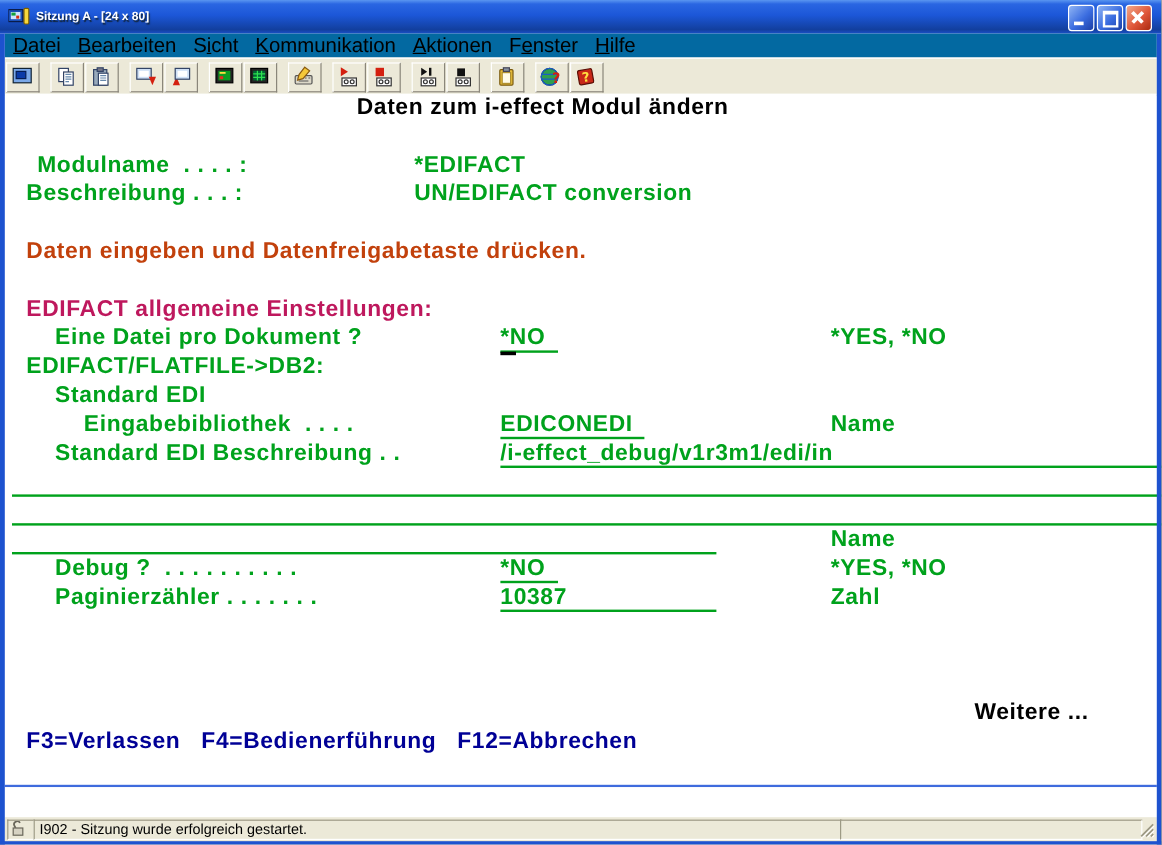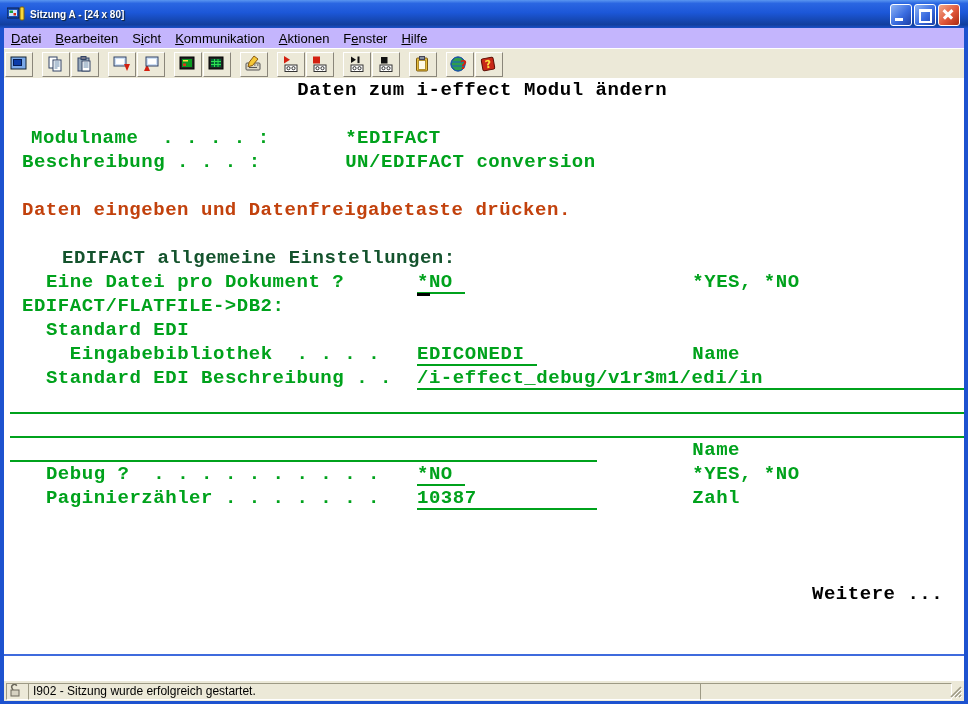--- a/index.html
+++ b/index.html
@@ -17,33 +17,33 @@
   .winbtn.close{background:linear-gradient(135deg,#f2a98a 0%,#e0573a 55%,#aa2a10 100%);}
   .glyph-min{position:absolute;left:4px;bottom:4px;width:8px;height:3px;background:#fff;}
   .glyph-max{position:absolute;left:4px;top:4px;width:9px;height:9px;border:2px solid #fff;border-top-width:3px;}
   .glyph-x1,.glyph-x2{position:absolute;left:3px;top:8px;width:12px;height:2.5px;background:#fff;}
   .glyph-x1{transform:rotate(45deg);} .glyph-x2{transform:rotate(-45deg);}
   .side-l,.side-r,.bottom-b{position:absolute;background:#1d52cf;}
   .side-l{left:0;top:28px;width:4px;height:676px;}
   .side-r{right:0;top:28px;width:4px;height:676px;}
   .bottom-b{left:0;bottom:0;width:968px;height:3px;}
   
-  .menubar{position:absolute;left:4px;top:28px;width:960px;height:20px;background:#c4b5fd;
-    display:flex;align-items:center;font-size:13px;color:#000;}
+  .menubar{position:absolute;left:4px;top:28px;width:960px;height:20px;background:#0369a1;
+    display:flex;align-items:center;font-size:17px;color:#000;}
   .menu-item{padding:2px 7px;white-space:pre;cursor:default;}
   .menu-item .u{text-decoration:underline;}
   
   .toolbar{position:absolute;left:4px;top:48px;width:960px;height:30px;background:#ece9d8;
     border-top:1px solid #fff;border-bottom:1px solid #b8b4a2;display:flex;align-items:center;}
   .tbtn{width:28px;height:25px;margin-left:1px;background:#ece9d8;border:1px solid;
     border-color:#fff #8a867a #8a867a #fff;display:flex;align-items:center;justify-content:center;padding:0;}
   .tbtn.gap{margin-left:9px;}
   
   .terminal{position:absolute;left:4px;top:78px;width:960px;height:492px;background:#fff;
-    font-family:Liberation Mono, monospace;font-weight:700;font-size:19px;
+    font-family:Liberation Sans, sans-serif;font-weight:700;font-size:19px;
     letter-spacing:0.53px;line-height:24px;}
   .tcell{position:absolute;white-space:pre;}
   .tfield{position:absolute;height:22px;line-height:24px;border-bottom:2px solid #00A21C;
     color:#00A21C;white-space:pre;cursor:text;}
   .tcursor{position:absolute;height:3px;background:#000;}
   .oia-sep{position:absolute;left:4px;top:654px;width:960px;height:2px;background:#3f6bdd;}
   .oia-row{position:absolute;left:4px;top:656px;width:960px;height:25px;background:#fff;}
   
   .statusbar{position:absolute;left:4px;top:681px;width:960px;height:36px;background:#ece9d8;}
   .spanel{position:absolute;top:2px;height:15px;border:1px solid;border-color:#9d9a85 #fff #fff #9d9a85;
@@ -203,34 +203,35 @@
       </button>
     </div>
 
   <div class="terminal" id="terminal">
       <span class="tcell" style="left: 293.28px; top: 0px; color: rgb(0, 0, 0);">Daten zum i-effect Modul ändern</span>
       <span class="tcell" style="left: 27px; top: 48px; color: rgb(0, 162, 28);">Modulname  . . . . :</span>
       <span class="tcell" style="left: 341.16px; top: 48px; color: rgb(0, 162, 28);">*EDIFACT</span>
       <span class="tcell" style="left: 17.97px; top: 72px; color: rgb(0, 162, 28);">Beschreibung . . . :</span>
       <span class="tcell" style="left: 341.16px; top: 72px; color: rgb(0, 162, 28);">UN/EDIFACT conversion</span>
       <span class="tcell" style="left: 17.97px; top: 120px; color: #c2410c;">Daten eingeben und Datenfreigabetaste drücken.</span>
-      <span class="tcell" style="left: 17.97px; top: 168px; color: #14532d; margin-left: 40px;">EDIFACT allgemeine Einstellungen:</span>
+      <span class="tcell" style="left: 17.97px; top: 168px; color: #be185d;">EDIFACT allgemeine Einstellungen:</span>
       <span class="tcell" style="left: 41.91px; top: 192px; color: rgb(0, 162, 28);">Eine Datei pro Dokument ?</span>
       <span class="tcell" style="left: 688.29px; top: 192px; color: rgb(0, 162, 28);">*YES, *NO</span>
       <span class="tcell" style="left: 17.97px; top: 216px; color: rgb(0, 162, 28);">EDIFACT/FLATFILE-&gt;DB2:</span>
       <span class="tcell" style="left: 41.91px; top: 240px; color: rgb(0, 162, 28);">Standard EDI</span>
       <span class="tcell" style="left: 65.85px; top: 264px; color: rgb(0, 162, 28);">Eingabebibliothek  . . . .</span>
       <span class="tcell" style="left: 688.29px; top: 264px; color: rgb(0, 162, 28);">Name</span>
       <span class="tcell" style="left: 41.91px; top: 288px; color: rgb(0, 162, 28);">Standard EDI Beschreibung . .</span>
       <span class="tcell" style="left: 688.29px; top: 360px; color: rgb(0, 162, 28);">Name</span>
       <span class="tcell" style="left: 41.91px; top: 384px; color: rgb(0, 162, 28);">Debug ?  . . . . . . . . . .</span>
       <span class="tcell" style="left: 688.29px; top: 384px; color: rgb(0, 162, 28);">*YES, *NO</span>
       <span class="tcell" style="left: 41.91px; top: 408px; color: rgb(0, 162, 28);">Paginierzähler . . . . . . .</span>
       <span class="tcell" style="left: 688.29px; top: 408px; color: rgb(0, 162, 28);">Zahl</span>
       <span class="tcell" style="left: 807.99px; top: 504px; color: rgb(0, 0, 0);">Weitere ...</span>
+      <span class="tcell" style="left: 17.97px; top: 528px; color: rgb(0, 0, 150);">F3=Verlassen   F4=Bedienerführung   F12=Abbrechen</span>
       <div class="tfield" style="left: 412.98px; top: 192px; width: 47.88px; border-bottom-color: rgb(0, 162, 28); color: rgb(0, 162, 28);">*NO</div>
       <div class="tfield" style="left: 412.98px; top: 264px; width: 119.7px; border-bottom-color: rgb(0, 162, 28); color: rgb(0, 162, 28);">EDICONEDI</div>
       <div class="tfield" style="left: 412.98px; top: 288px; width: 550.62px; border-bottom-color: rgb(0, 162, 28); color: rgb(0, 162, 28);">/i-effect_debug/v1r3m1/edi/in</div>
       <div class="tfield" style="left: 6px; top: 312px; width: 957.6px; border-bottom-color: rgb(0, 162, 28); color: rgb(0, 162, 28);"></div>
       <div class="tfield" style="left: 6px; top: 336px; width: 957.6px; border-bottom-color: rgb(0, 162, 28); color: rgb(0, 162, 28);"></div>
       <div class="tfield" style="left: 6px; top: 360px; width: 586.53px; border-bottom-color: rgb(0, 162, 28); color: rgb(0, 162, 28);"></div>
       <div class="tfield" style="left: 412.98px; top: 384px; width: 47.88px; border-bottom-color: rgb(0, 162, 28); color: rgb(0, 162, 28);">*NO</div>
       <div class="tfield" style="left: 412.98px; top: 408px; width: 179.55px; border-bottom-color: rgb(0, 162, 28); color: rgb(0, 162, 28);">10387</div>
       <div class="tcursor" style="left: 412.98px; top: 215px; width: 13px;"></div>
     </div>

